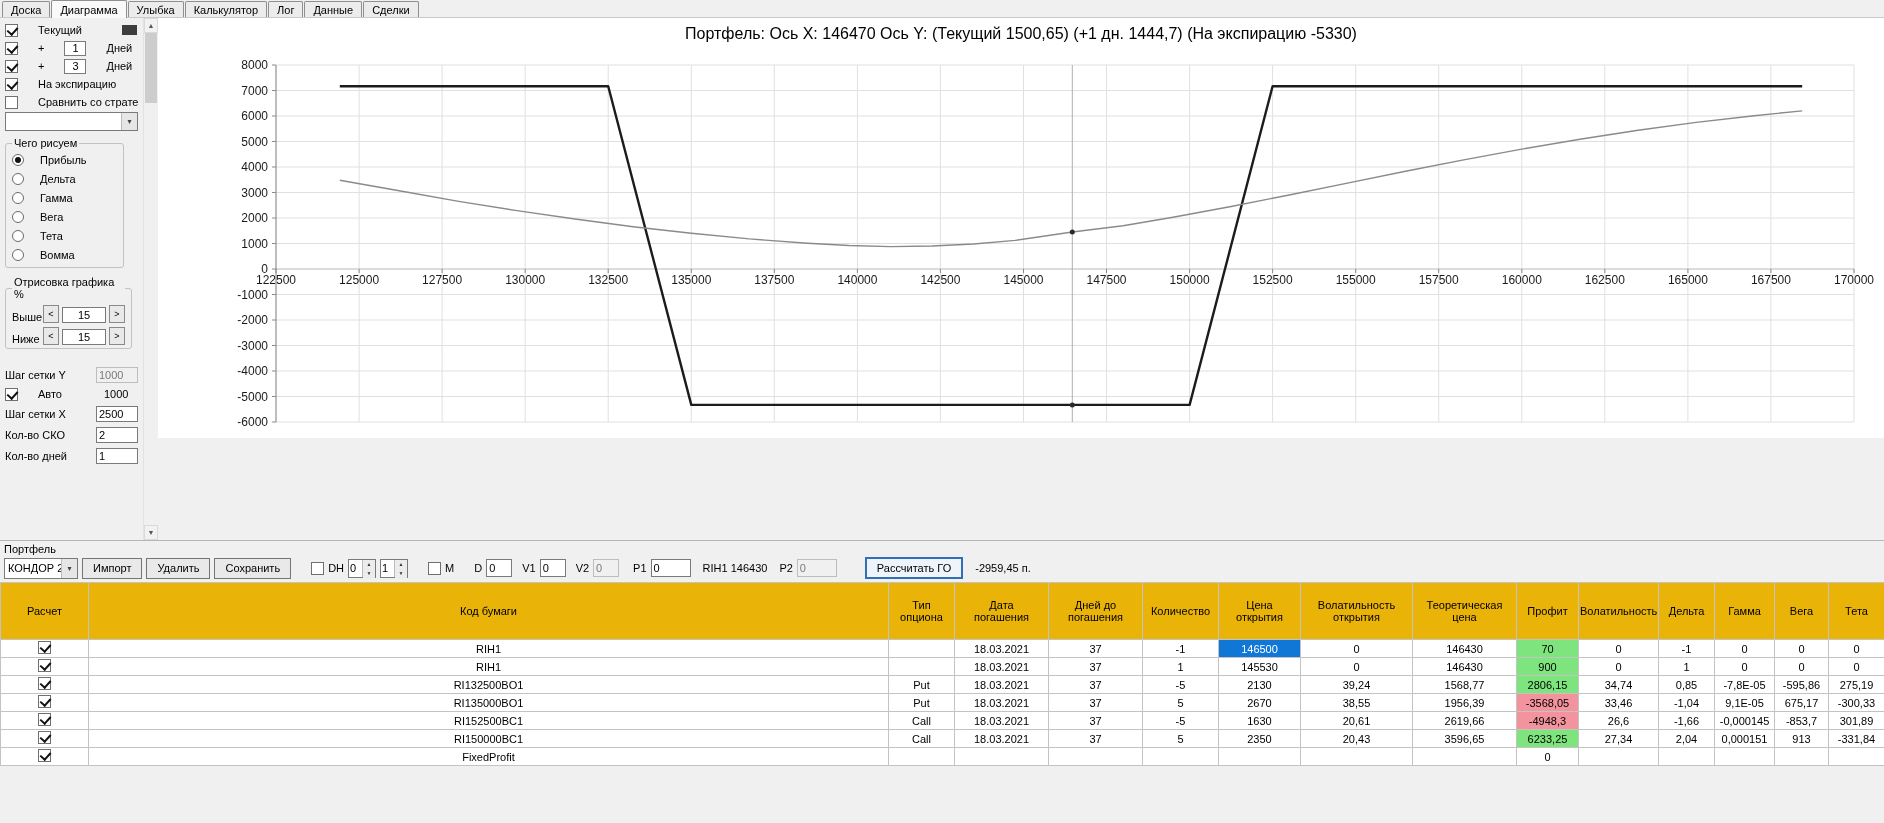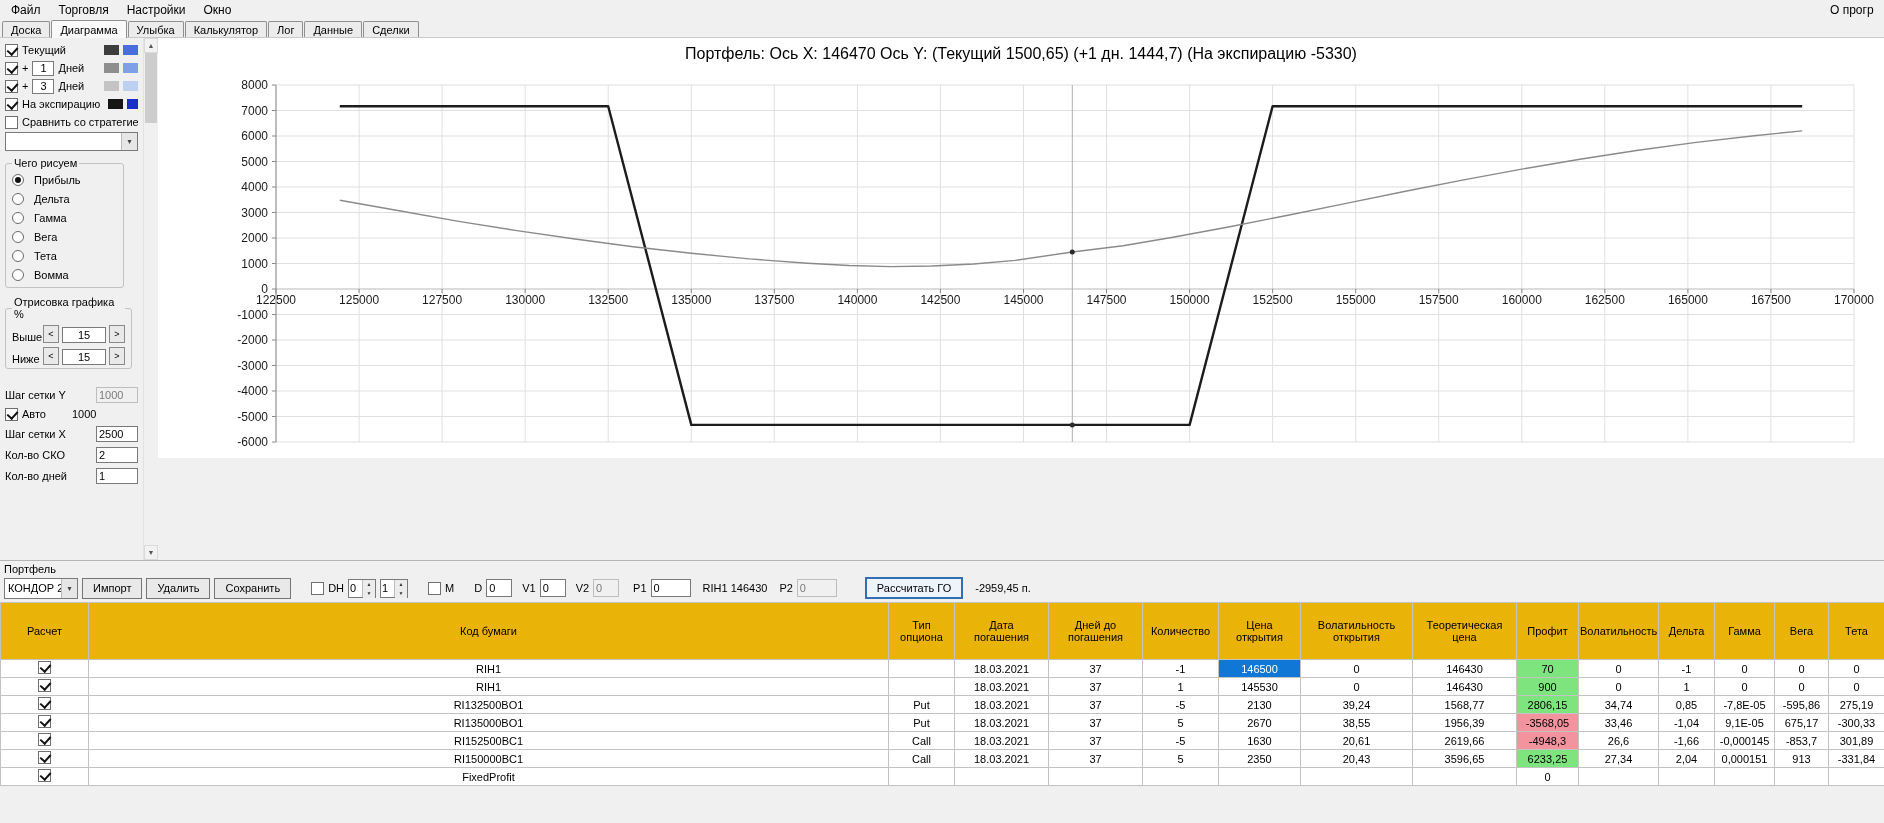--- a/index.html
+++ b/index.html
@@ -9,33 +9,33 @@
   .menu-item{padding:2px 9px;font-size:12px;white-space:nowrap}
   .menu-right{margin-left:auto;font-size:12px;white-space:nowrap;overflow:hidden;width:52px}
   
   .tabbar{height:18px;display:flex;align-items:flex-end;padding-left:2px;border-bottom:1px solid #c9c9c9}
   .tab{font-size:11px;padding:0 8px;border:1px solid #8f8f8f;border-bottom:none;background:#ececec;margin-right:1px;border-radius:2px 2px 0 0;height:16px;display:flex;align-items:center;white-space:nowrap}
   .tab.active{background:#f9f9f9;height:18px;margin-bottom:-1px;position:relative;z-index:2}
   
   .main{display:flex;height:522px}
   .sidebar{width:158px;position:relative;padding:4px 20px 0 5px;background:#f0f0f0;flex:none}
   .sidebar-content{height:452px;overflow:hidden}
-  .sb-row{display:flex;align-items:center;gap:4px;height:16px;margin-bottom:2px;white-space:nowrap}
+  .sb-row{display:flex;align-items:center;gap:20px;height:16px;margin-bottom:2px;white-space:nowrap}
   .spacer{flex:1}
   .swatch{width:15px;height:10px;display:inline-block;flex:none}
   .cb{width:13px;height:13px;background:#fff;border:1px solid #707070;position:relative;flex:none;display:inline-block}
   .cb.checked::after{content:"";position:absolute;left:3px;top:0;width:5px;height:8px;border:solid #111;border-width:0 2px 2px 0;transform:rotate(42deg)}
   .days-input{width:22px;height:15px;border:1px solid #7a7a7a;font:11px "Liberation Sans",sans-serif;text-align:center;padding:0}
   .combo{display:flex;align-items:center;border:1px solid #7a7a7a;background:#fff;height:20px;padding-left:3px}
   .combo-btn{margin-left:auto;width:16px;height:100%;background:#e6e6e6;border-left:1px solid #bbb;display:flex;align-items:center;justify-content:center;font-size:8px;color:#444;flex:none}
   .combo-text{white-space:nowrap;overflow:hidden}
   .sb-combo{height:19px;margin:2px 0 6px;width:133px}
   fieldset.groupbox{border:1px solid #c2c2c2;border-radius:3px;margin:2px 0 8px;padding:1px 6px 3px;width:119px}
   legend{font-size:11px;padding:0 2px}
-  .radio-row{display:flex;align-items:center;gap:10px;height:19px}
+  .radio-row{display:flex;align-items:center;gap:16px;height:19px}
   .radio{width:12px;height:12px;border:1px solid #6a6a6a;border-radius:50%;background:#fff;flex:none;position:relative}
   .radio.selected::after{content:"";position:absolute;left:2px;top:2px;width:6px;height:6px;border-radius:50%;background:#111}
   .pct-row{display:flex;align-items:flex-end;gap:3px;height:22px}
   .pct-label{width:28px}
   .tiny-btn{width:16px;height:18px;font-size:9px;border:1px solid #8a8a8a;background:#e9e9e9;padding:0;font-family:"Liberation Sans",sans-serif}
   .pct-input{width:44px;height:16px;border:1px solid #7a7a7a;text-align:center;font:11px "Liberation Sans",sans-serif}
   .grid-block{margin-top:16px;width:133px}
   .field-row{display:flex;align-items:center;justify-content:space-between;height:20px;margin-bottom:1px;white-space:nowrap}
   .num-input{width:42px;height:16px;border:1px solid #7a7a7a;padding:0 2px;font:11px "Liberation Sans",sans-serif}
   .num-input.disabled,.mini-input.disabled{background:#f0f0f0;color:#7a7a7a;border-color:#bdbdbd}
@@ -71,29 +71,20 @@
   .pf-table td{height:18px;font-size:11px;padding:0 2px;white-space:nowrap}
   td.sel{background:#1177d7;color:#fff}
   td.pos{background:#7ee57e}
   td.neg{background:#f2939e}
 </style>
 </head>
 <body>
 
 <div class="app">
 
-  <div class="menubar">
-    <div id="menu-items" style="display:flex">
-        <div class="menu-item">Файл</div>
-        <div class="menu-item">Торговля</div>
-        <div class="menu-item">Настройки</div>
-        <div class="menu-item">Окно</div>
-      </div>
-    <div class="menu-right">О прогр</div>
-  </div>
 
   <div class="tabbar" id="tabs">
       <div class="tab">Доска</div>
       <div class="tab active">Диаграмма</div>
       <div class="tab">Улыбка</div>
       <div class="tab">Калькулятор</div>
       <div class="tab">Лог</div>
       <div class="tab">Данные</div>
       <div class="tab">Сделки</div>
     </div>

